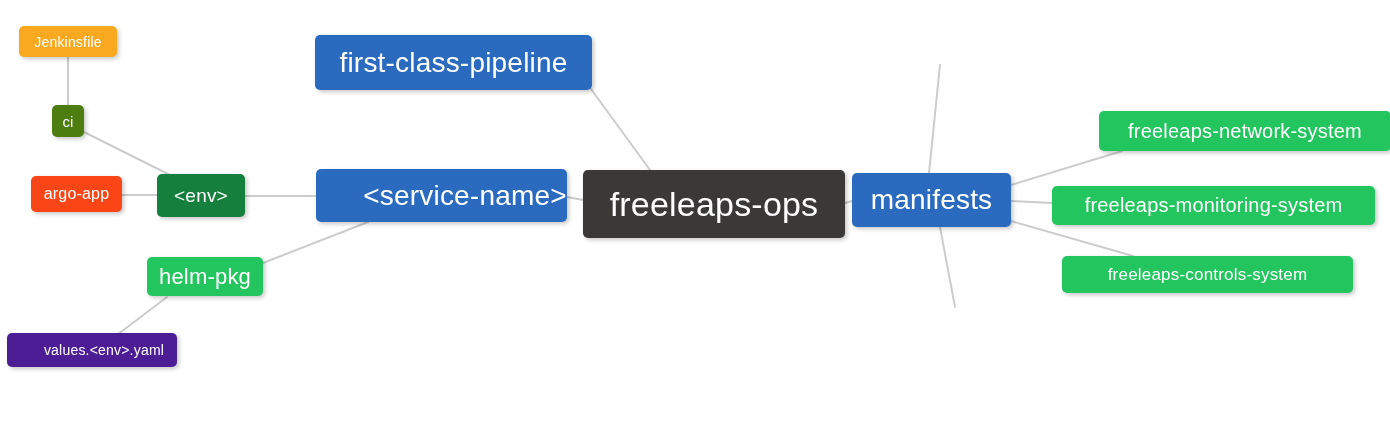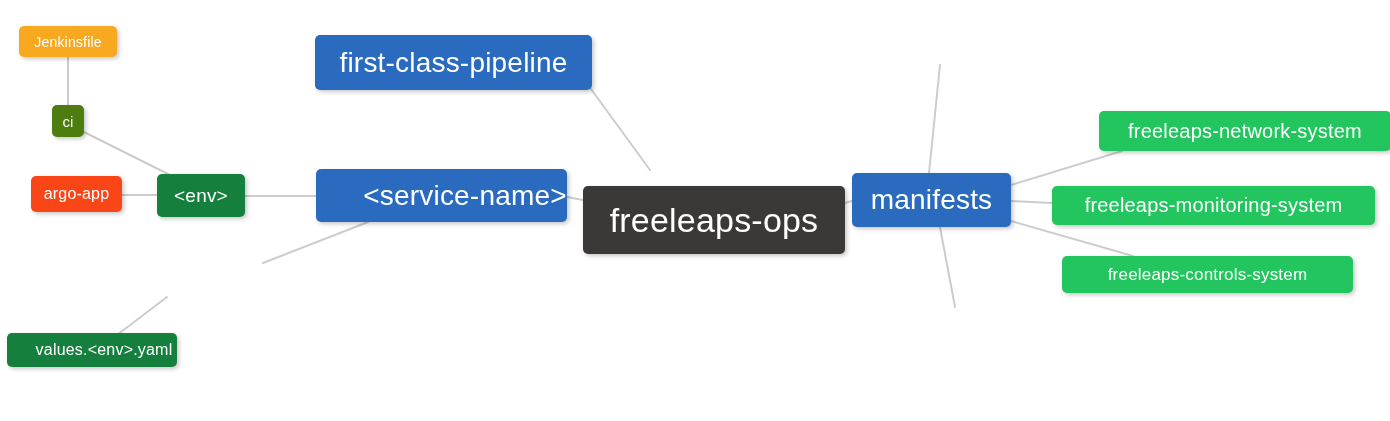--- a/index.html
+++ b/index.html
@@ -60,22 +60,23 @@
       <line x1="1011" y1="185" x2="1122" y2="151" stroke="#cccccc" stroke-width="2" stroke-linecap="round"></line>
       <line x1="1011" y1="201" x2="1052" y2="203" stroke="#cccccc" stroke-width="2" stroke-linecap="round"></line>
       <line x1="1011" y1="221" x2="1133" y2="256" stroke="#cccccc" stroke-width="2" stroke-linecap="round"></line>
       <line x1="940" y1="227" x2="955" y2="307" stroke="#cccccc" stroke-width="2" stroke-linecap="round"></line>
     </svg>
   <div class="node-layer">
       <div class="node" style="left: 19px; top: 26px; width: 98px; height: 31px; font-size: 14px; background: rgb(248, 169, 32);">Jenkinsfile</div>
       <div class="node" style="left: 52px; top: 105px; width: 32px; height: 32px; font-size: 15px; background: #4d7c0f;">ci</div>
       <div class="node" style="left: 31px; top: 176px; width: 91px; height: 36px; font-size: 16px; background: rgb(250, 70, 22);">argo-app</div>
       <div class="node" style="left: 157px; top: 174px; width: 88px; height: 43px; font-size: 19px; background: #15803d;">&lt;env&gt;</div>
-      <div class="node" style="left: 7px; top: 333px; width: 170px; height: 34px; font-size: 16px; background: #15803d; padding-left: 24px;">values.&lt;env&gt;.yaml</div>
+      <div class="node" style="left: 147px; top: 257px; width: 116px; height: 39px; font-size: 22px; background: rgb(34, 197, 94);">helm-pkg</div>
+      <div class="node" style="left: 7px; top: 333px; width: 170px; height: 34px; font-size: 14px; background: #4c1d95; padding-left: 24px;">values.&lt;env&gt;.yaml</div>
       <div class="node" style="left: 315px; top: 35px; width: 277px; height: 55px; font-size: 28px; background: rgb(42, 107, 191);">first-class-pipeline</div>
       <div class="node" style="left: 316px; top: 169px; width: 251px; height: 53px; font-size: 28px; background: rgb(42, 107, 191); padding-left: 47px;">&lt;service-name&gt;</div>
-      <div class="node" style="left: 583px; top: 186px; width: 262px; height: 68px; font-size: 34px; background: rgb(59, 56, 56);">freeleaps-ops</div>
+      <div class="node" style="left: 583px; top: 170px; width: 262px; height: 68px; font-size: 34px; background: rgb(59, 56, 56);">freeleaps-ops</div>
       <div class="node" style="left: 852px; top: 173px; width: 159px; height: 54px; font-size: 28px; background: rgb(42, 107, 191);">manifests</div>
       <div class="node" style="left: 1055px; top: 111px; width: 292px; height: 40px; font-size: 20px; background: rgb(34, 197, 94); margin-left: 44px;">freeleaps-network-system</div>
       <div class="node" style="left: 1052px; top: 186px; width: 323px; height: 39px; font-size: 20px; background: rgb(34, 197, 94);">freeleaps-monitoring-system</div>
       <div class="node" style="left: 1062px; top: 256px; width: 291px; height: 37px; font-size: 17px; background: rgb(34, 197, 94);">freeleaps-controls-system</div>
     </div>
 </div>
 
 </body></html>

